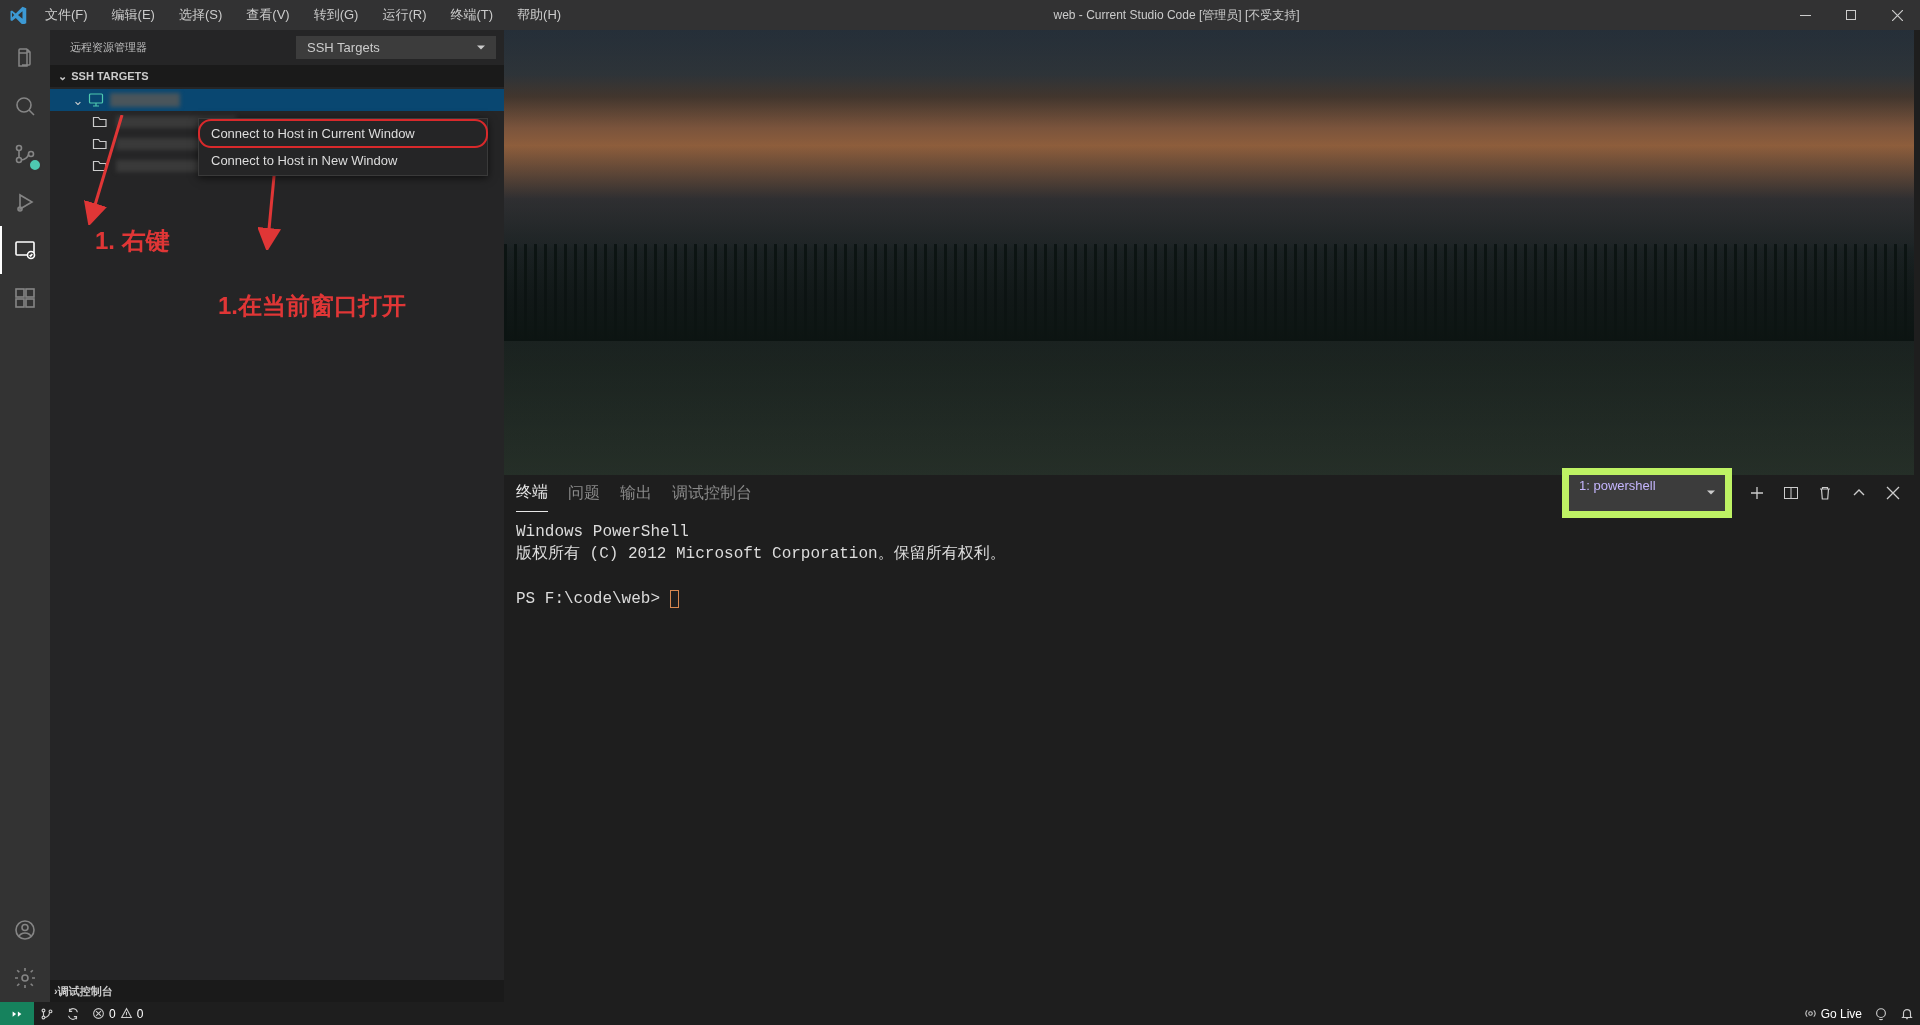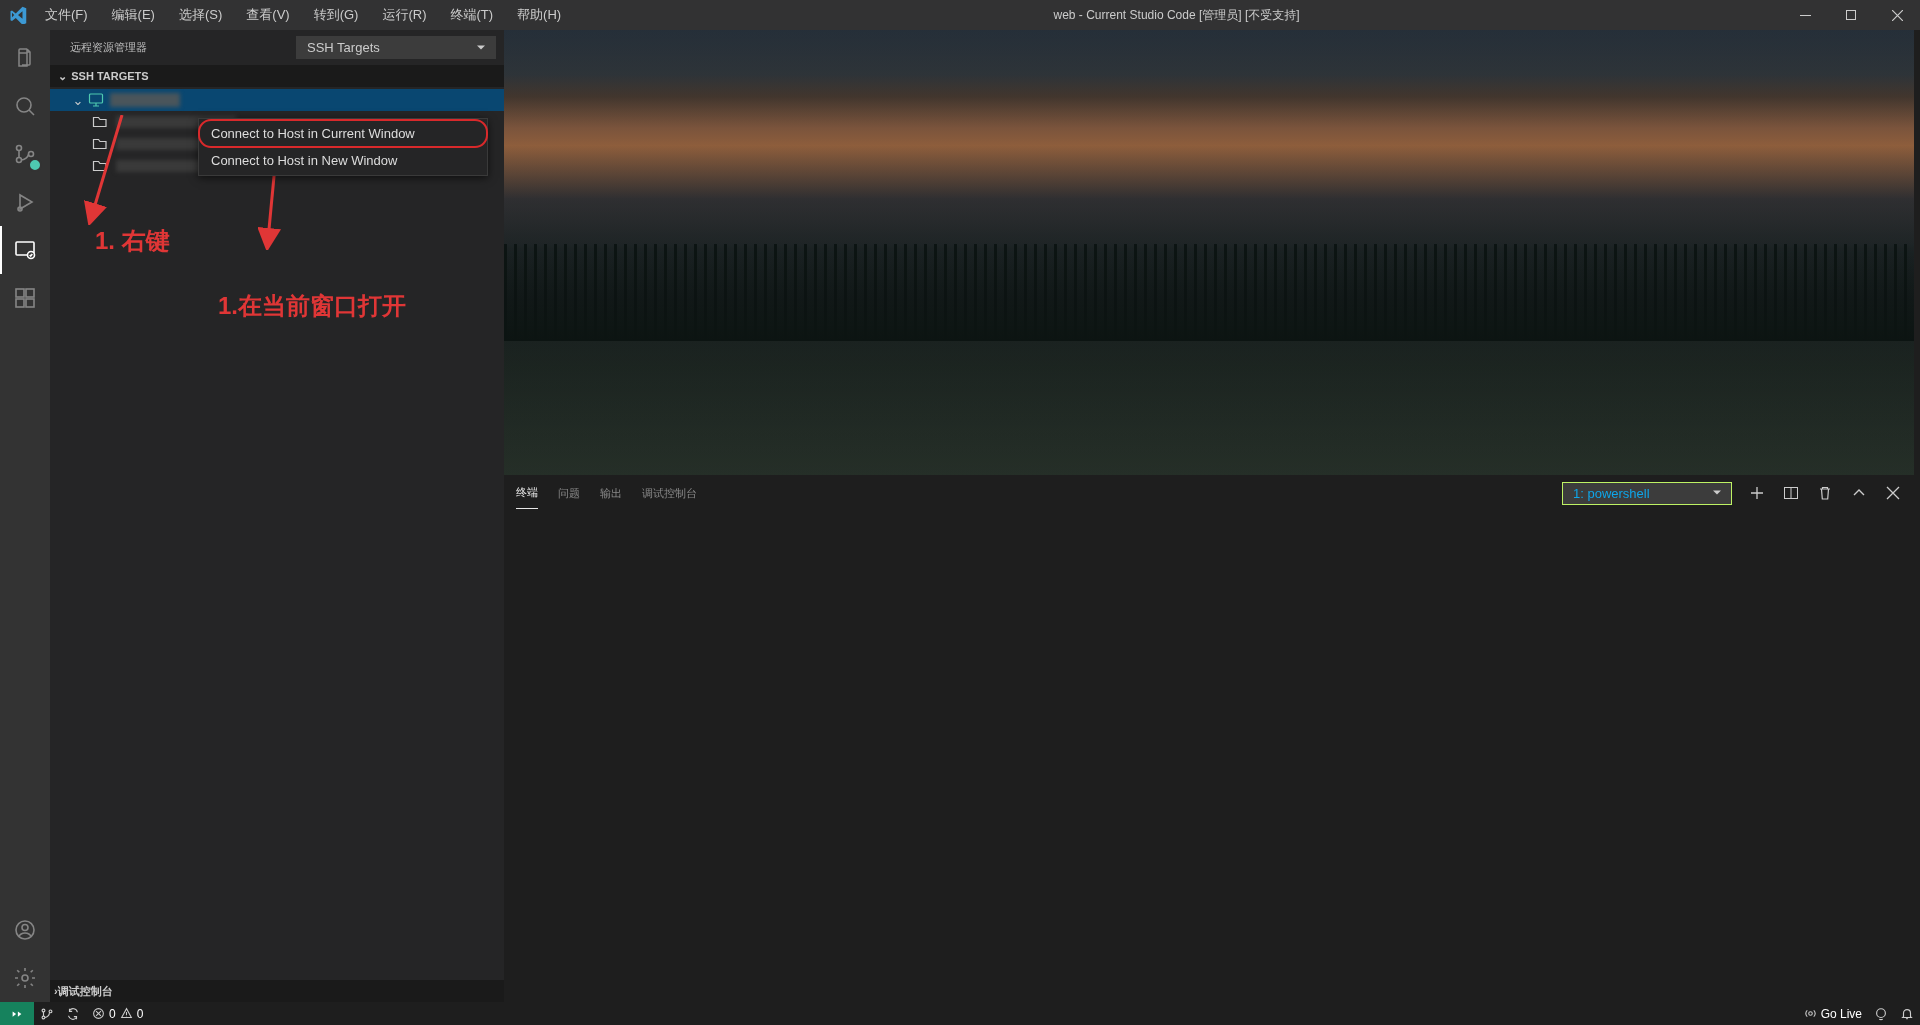--- a/index.html
+++ b/index.html
@@ -129,26 +129,26 @@
 
     
     .panel {
       position:absolute; top:475px; left:504px; right:6px; bottom:23px;
       background:#1e1e1e; border-top:1px solid #1e1e1e;
     }
     .panel-tabs {
       height:35px; display:flex; align-items:center; gap:20px; padding:0 12px;
       border-bottom:1px solid #1e1e1e;
     }
-    .panel-tab { color:#8a8a8a; font-size:11px; padding:8px 0; cursor:pointer; }
+    .panel-tab { color:#8a8a8a; font-size:16px; padding:8px 0; cursor:pointer; }
     .panel-tab.active { color:#e7e7e7; border-bottom:1px solid #e7e7e7; }
     .panel-right { margin-left:auto; display:flex; align-items:center; gap:16px; }
     .panel-right .term-select {
-      background:#3c3c3c; padding:3px 30px 3px 10px; position:relative; color:#0ea5e9; min-width:170px;
-      border:1px solid #bef264; font-size:13px;
+      background:#3c3c3c; padding:3px 30px 18px 10px; position:relative; color:#c4b5fd; min-width:170px;
+      border:7px solid #bef264; font-size:13px;
     }
     .panel-right .term-select::after {
       content:''; position:absolute; right:10px; top:50%; transform:translateY(-30%);
       border:4px solid transparent; border-top-color:#ccc;
     }
     .panel-right .picon { width:18px; height:18px; color:#ccc; cursor:pointer; display:flex; align-items:center; justify-content:center;}
     .terminal-body {
       padding:10px 12px; font-family:"Consolas","Courier New",monospace; font-size:16px;
       color:#dcdcdc; line-height:1.4;
     }
@@ -377,20 +377,29 @@
             <path d="M3 10l5-5 5 5"></path>
           </svg>
         </div>
       <div class="picon">
           <svg width="14" height="14" viewBox="0 0 14 14">
             <path d="M1 1l12 12M13 1L1 13" stroke="#ccc" stroke-width="1.3"></path>
           </svg>
         </div>
     </div>
   </div>
+  <div class="terminal-body">
+    <div>Windows PowerShell</div>
+    <div>版权所有 (C) 2012 Microsoft Corporation。保留所有权利。</div>
+    <br>
+    <div>
+      <span>PS F:\code\web&gt;</span>
+      <span class="prompt-cursor"></span>
+    </div>
+  </div>
 </div>
 
 <div class="statusbar dark">
   <div class="remote-ind">
     <svg width="14" height="14" viewBox="0 0 16 16" fill="#fff">
         <path d="M3 5l4 3-4 3V5zm6 0v6l4-3-4-3z"></path>
       </svg>
   </div>
   <div class="status-item">
     <svg width="14" height="14" viewBox="0 0 16 16" fill="none" stroke="#ccc" stroke-width="1.3">

